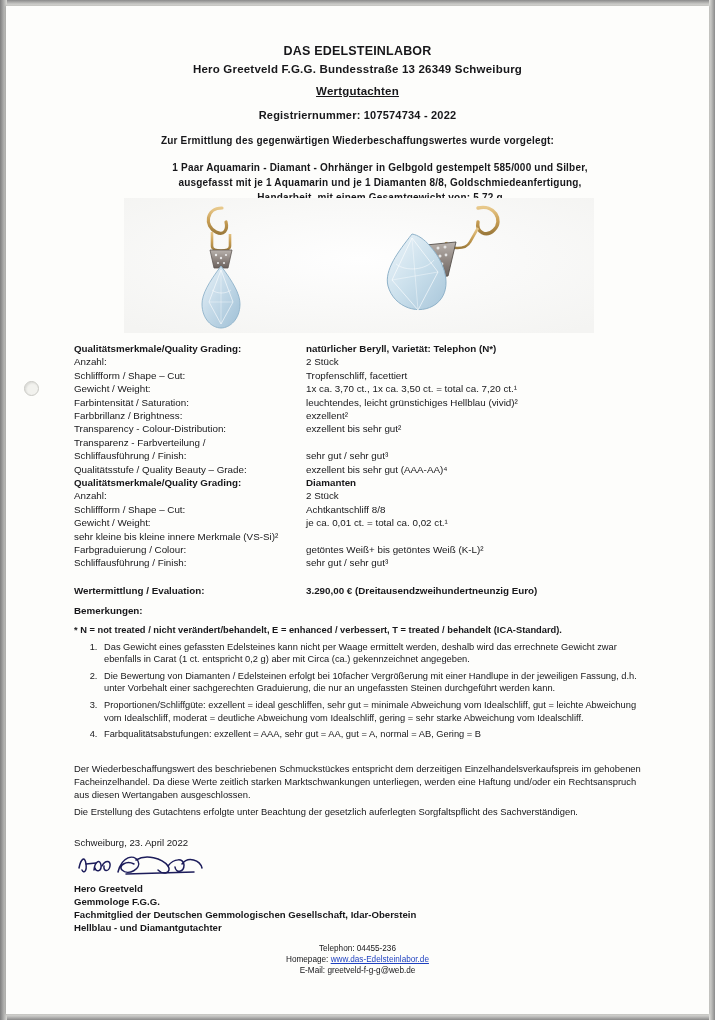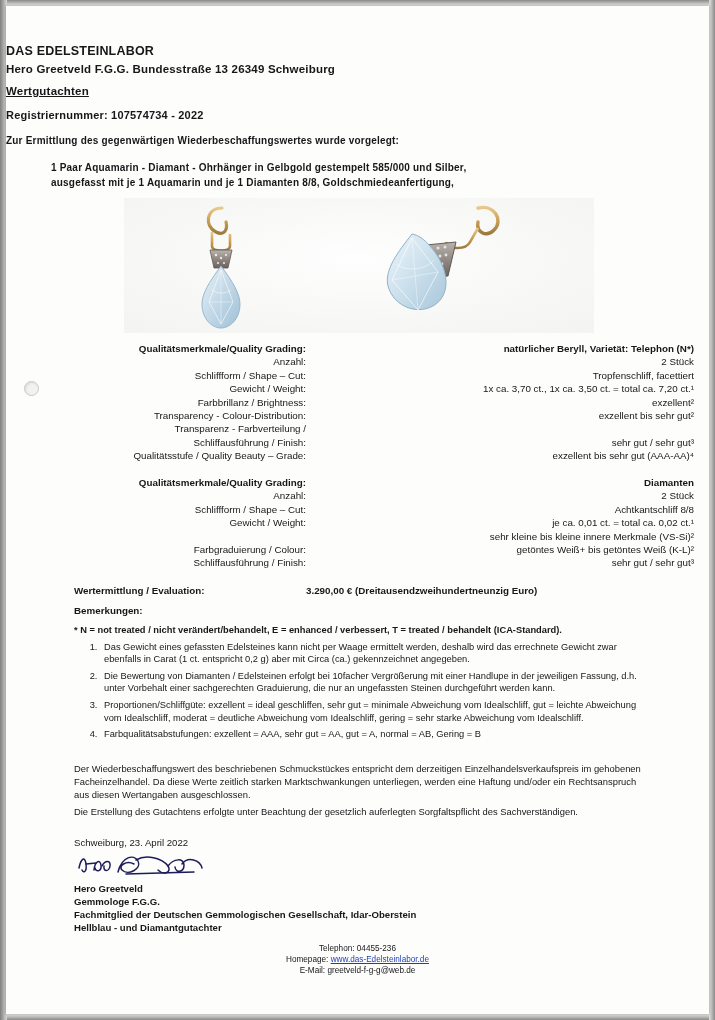--- a/index.html
+++ b/index.html
@@ -64,21 +64,21 @@
     position: absolute;
     left: 0;
     top: 0;
     width: 703px;
     height: 1008px;
     color: #17171a;
   }
 
   
   .hdr {
-    text-align: left;
+    text-align: center;
     font-weight: bold;
     font-size: 11.5px;
     letter-spacing: 0.2px;
   }
   .hdr-title {
     margin-top: 38px;
     font-size: 12.5px;
   }
   .hdr-addr {
     margin-top: 5px;
@@ -118,21 +118,20 @@
 
   
   .tbl {
     position: absolute;
     font-size: 9.8px;
     line-height: 13.4px;
     width: 620px;
   }
   .tbl-row {
     display: flex;
-    text-align: right;
   }
   .tbl-label {
     width: 232px;
     flex: 0 0 232px;
     white-space: nowrap;
   }
   .tbl-val {
     flex: 1 1 auto;
   }
   .bold { font-weight: bold; }
@@ -242,20 +241,21 @@
     <div class="content">
 
       <div class="hdr hdr-title">DAS EDELSTEINLABOR</div>
       <div class="hdr hdr-addr">Hero Greetveld F.G.G. Bundesstraße 13  26349 Schweiburg</div>
       <div class="hdr hdr-type">Wertgutachten</div>
       <div class="hdr hdr-reg">Registriernummer: 107574734 - 2022</div>
       <div class="hdr hdr-intro">Zur Ermittlung des gegenwärtigen Wiederbeschaffungswertes wurde vorgelegt:</div>
       <div class="hdr hdr-desc">
         <div>1 Paar Aquamarin - Diamant - Ohrhänger in Gelbgold gestempelt 585/000 und Silber,</div>
         <div>ausgefasst mit je 1 Aquamarin und je 1 Diamanten 8/8, Goldschmiedeanfertigung,</div>
+        <div>Handarbeit, mit einem Gesamtgewicht von: 5,72 g</div>
       </div>
 
       <div class="photo">
         <svg width="470" height="135" viewBox="0 0 470 135" xmlns="http://www.w3.org/2000/svg">
           <defs>
             <linearGradient id="aq1" x1="0" y1="0" x2="1" y2="1">
               <stop offset="0%" stop-color="#e9f2f8"></stop>
               <stop offset="45%" stop-color="#c6dbe9"></stop>
               <stop offset="100%" stop-color="#9fc0d6"></stop>
             </linearGradient>
@@ -339,20 +339,24 @@
         </div>
         <div class="tbl-row">
           <div class="tbl-label">Schliffform / Shape – Cut:</div>
           <div class="tbl-val">Tropfenschliff, facettiert</div>
         </div>
         <div class="tbl-row">
           <div class="tbl-label">Gewicht / Weight:</div>
           <div class="tbl-val">1x ca. 3,70 ct., 1x ca. 3,50 ct. = total ca. 7,20 ct.¹</div>
         </div>
         <div class="tbl-row">
+          <div class="tbl-label">Farbintensität / Saturation:</div>
+          <div class="tbl-val">leuchtendes, leicht grünstichiges Hellblau (vivid)²</div>
+        </div>
+        <div class="tbl-row">
           <div class="tbl-label">Farbbrillanz / Brightness:</div>
           <div class="tbl-val">exzellent²</div>
         </div>
         <div class="tbl-row">
           <div class="tbl-label">Transparency - Colour-Distribution:</div>
           <div class="tbl-val">exzellent bis sehr gut²</div>
         </div>
         <div class="tbl-row">
           <div class="tbl-label">Transparenz - Farbverteilung /</div>
           <div class="tbl-val"></div>

